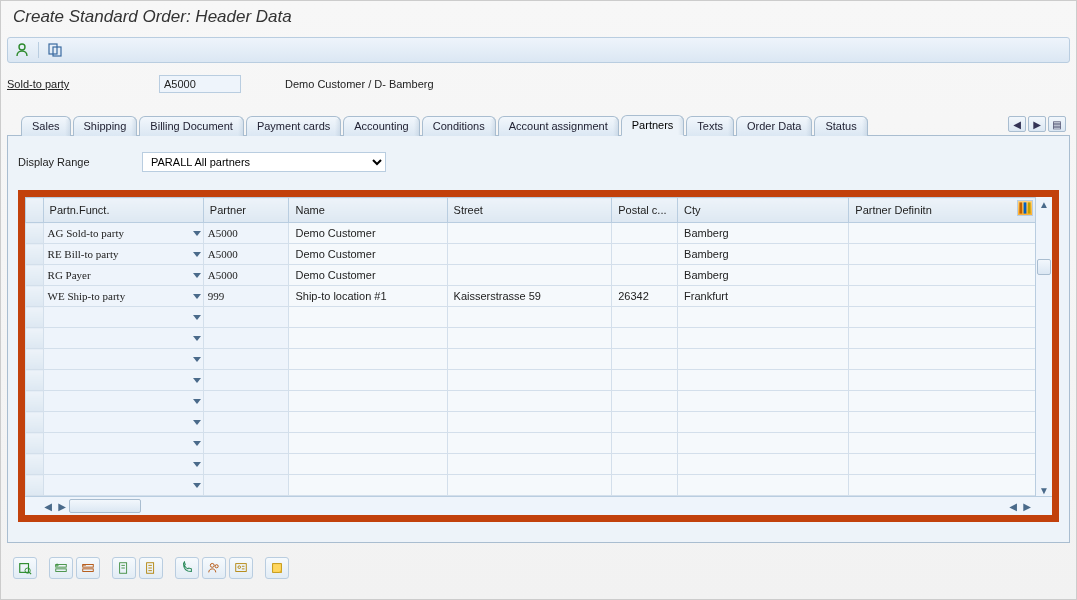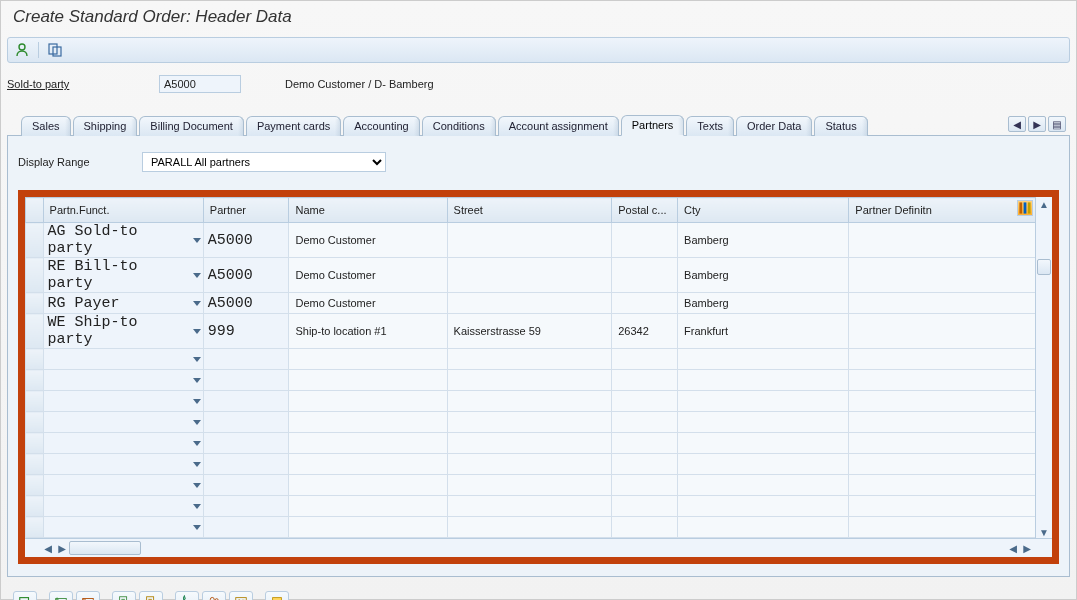--- a/index.html
+++ b/index.html
@@ -19,30 +19,30 @@
 .w-po{width:160px}
 .sold-to-label{text-decoration:underline}
 .desc-text{font-size:11px;color:#222;margin-left:44px}
 .tabstrip-wrap{margin-top:18px;position:relative}
 .tabstrip{display:flex;align-items:flex-end;height:22px;border-bottom:1px solid #a9bdd0;padding-left:14px;gap:0;position:relative}
 .tab{background:linear-gradient(#f2f7fc,#dbe7f3);border:1px solid #a9bdd0;border-bottom:none;border-top-left-radius:6px;border-top-right-radius:6px;padding:3px 10px 4px 10px;font-size:11px;color:#223;cursor:pointer;margin-right:2px;position:relative;top:1px}
 .tab::after{content:"";position:absolute;right:-1px;top:2px;width:6px;height:calc(100% - 2px);background:linear-gradient(to right,rgba(169,189,208,0) 0%,rgba(169,189,208,.4) 100%)}
 .tab.active{background:#edf3f9;border-bottom:1px solid #edf3f9;font-weight:normal;color:#000;top:1px}
 .tabnav{position:absolute;right:4px;top:0;height:22px;display:flex;align-items:center;gap:2px}
 .tabnav .nav-btn{width:16px;height:14px;border:1px solid #a9bdd0;background:linear-gradient(#f2f7fc,#dbe7f3);border-radius:2px;display:flex;align-items:center;justify-content:center;cursor:pointer;font-size:10px;color:#335}
-.tab-panel{border:1px solid #a9bdd0;border-top:none;background:#edf3f9;padding:16px 10px 12px 10px;min-height:360px;box-sizing:border-box;position:relative}
+.tab-panel{border:1px solid #a9bdd0;border-top:none;background:#edf3f9;padding:16px 10px 20px 10px;min-height:360px;box-sizing:border-box;position:relative}
 .display-range-row{display:flex;align-items:center;margin-bottom:18px}
 .display-range-row .form-label{width:124px}
 select.range-select{width:244px;height:20px;border:1px solid #b9cde0;background:#fff;font-size:11px;padding:0 4px}
 .grid-wrap{border:7px solid #c2410c;background:#f0abfc;position:relative}
 .grid-table{border-collapse:collapse;width:100%;table-layout:fixed}
 .grid-table th{background:linear-gradient(#edf3f9,#dde8f2);border:1px solid #b9cde0;font-weight:normal;text-align:left;padding:3px 6px;font-size:11px;color:#222;height:18px}
 .grid-table td{border:1px solid #d3dfeb;padding:0;height:20px;vertical-align:middle}
 .row-sel{background:linear-gradient(#edf3f9,#dde8f2);border-right:1px solid #b9cde0;width:14px}
-.cell-input{background:#eef4fb;width:100%;height:100%;box-sizing:border-box;padding:0 4px;font-size:15px;color:#222;display:flex;align-items:center;font-family:Liberation Mono, monospace}
+.cell-input{background:#eef4fb;width:100%;height:100%;box-sizing:border-box;padding:0 4px;font-size:11px;color:#222;display:flex;align-items:center;font-family:Liberation Serif, serif}
 .cell-ro{background:#f5f9fc;width:100%;height:100%;box-sizing:border-box;padding:0 6px;font-size:11px;color:#222;display:flex;align-items:center}
 .dd-arrow{display:inline-block;width:0;height:0;border-left:4px solid transparent;border-right:4px solid transparent;border-top:5px solid #4a6a8a;margin-left:auto;margin-right:2px;cursor:pointer}
 .pf-cell{display:flex;align-items:center;width:100%;height:100%;background:#eef4fb}
 .pf-cell .cell-input{flex:1;background:transparent}
 .grid-vscroll{position:absolute;right:0;top:0;bottom:18px;width:16px;background:#eef4fb;border-left:1px solid #b9cde0;display:flex;flex-direction:column;align-items:center}
 .grid-vscroll .arrow{font-size:10px;color:#4a6a8a;height:14px;display:flex;align-items:center;cursor:pointer}
 .grid-vscroll .thumb{width:12px;height:14px;background:linear-gradient(#f2f7fc,#dbe7f3);border:1px solid #a9bdd0;border-radius:2px;margin-top:48px}
 .grid-hscroll{height:18px;background:#eef4fb;border-top:1px solid #b9cde0;display:flex;align-items:center;position:relative}
 .grid-hscroll .h-left{display:flex;align-items:center;margin-left:16px;gap:0}
 .grid-hscroll .harrow{font-size:10px;color:#4a6a8a;width:14px;text-align:center;cursor:pointer}

